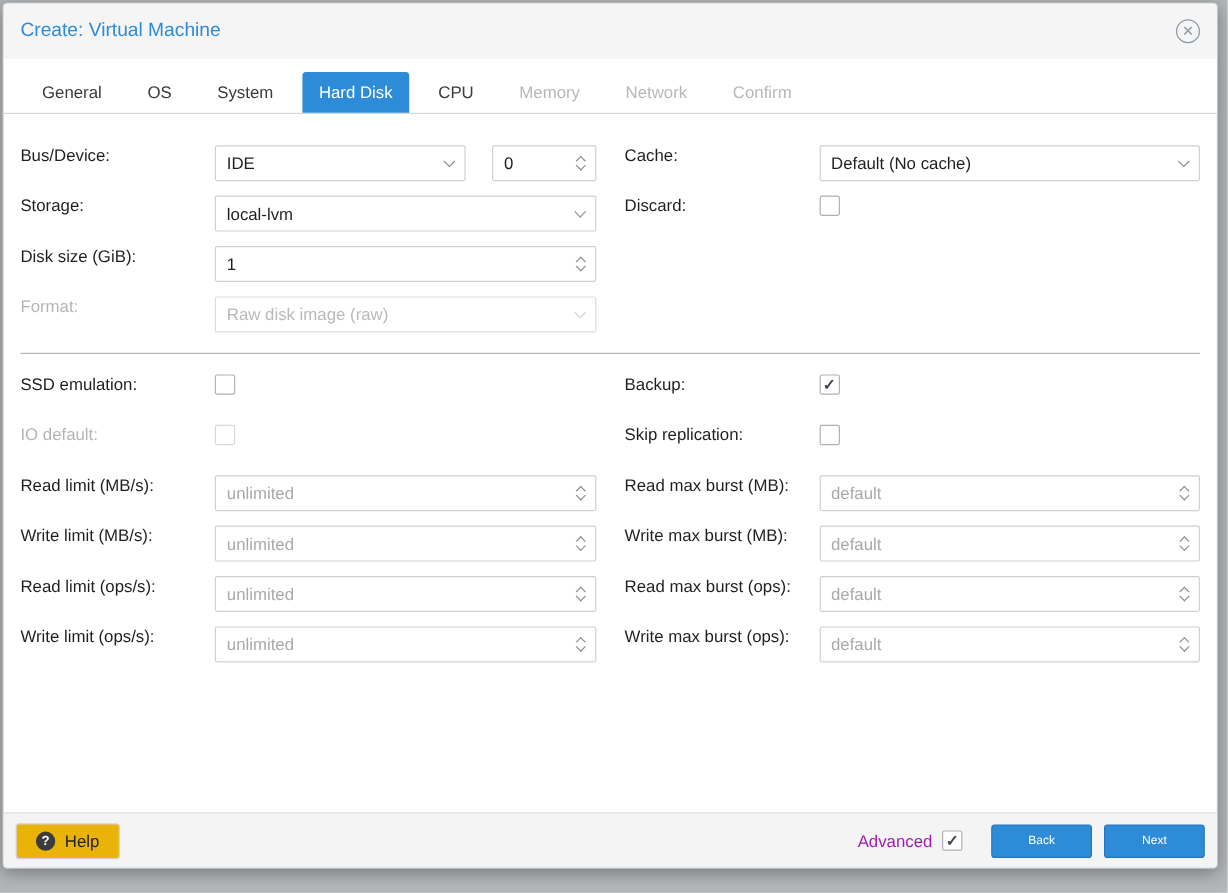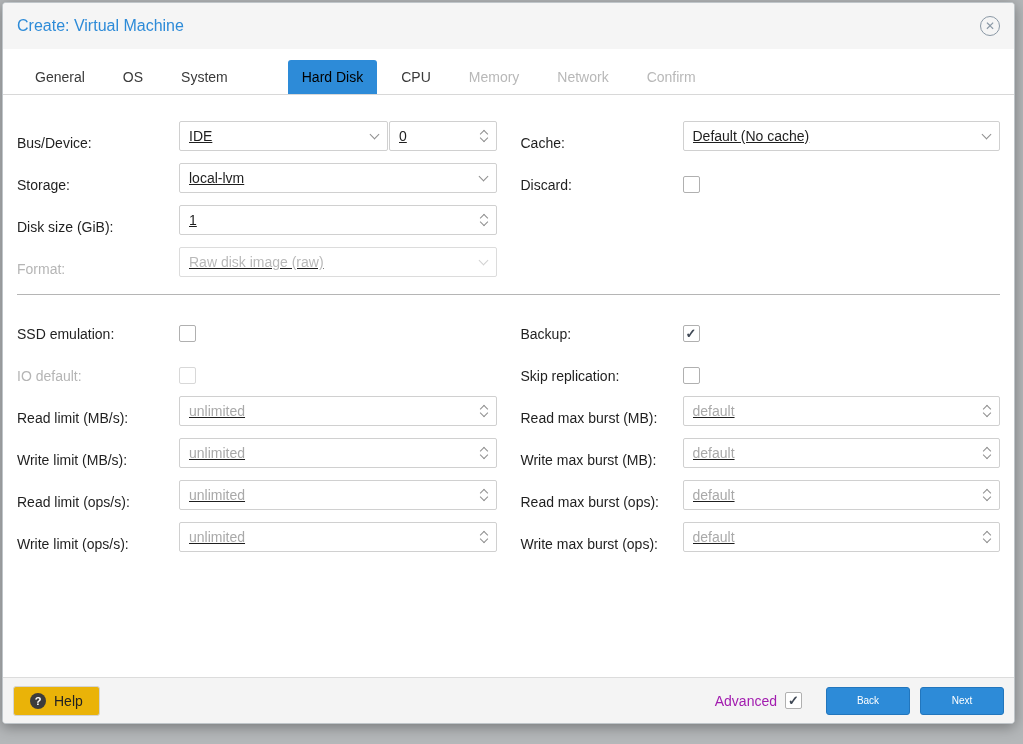--- a/index.html
+++ b/index.html
@@ -45,30 +45,30 @@
     border-bottom:1px solid #d8d8d8;
     background:#fff;
   }
   .tab {
     height:34px; line-height:34px;
     padding:0 14px; margin-right:10px;
     font-size:14px; color:#3a3a3a;
     border-radius:3px 3px 0 0;
     cursor:pointer; white-space:nowrap;
   }
-  .tab[data-state="active"] { background:var(--accent); color:#000000;margin-left:36px; }
+  .tab[data-state="active"] { background:var(--accent); color:#ffffff; }
   .tab[data-state="disabled"] { color:#b8b8b8; cursor:default; }
   
   .form { flex:1; padding:26px 14px 0 14px; overflow:hidden; }
   .columns { display:flex; gap:24px; }
   .col { flex:1; display:flex; flex-direction:column; gap:12px; min-width:0; }
-  .row { display:flex; align-items:flex-end; height:30px; }
+  .row { display:flex; align-items:flex-start; height:30px; }
   .lbl { width:162px; flex:0 0 162px; color:#1f1f1f; }
   .lbl.disabled { color:#b5b5b5; }
-  .fieldwrap { flex:1; display:flex; gap:1px; min-width:0;text-decoration:underline; }
+  .fieldwrap { flex:1; display:flex; gap:22px; min-width:0; }
   .field {
     flex:1; height:30px;
     border:1px solid #d0d0d0; border-radius:2px;
     background:#fff;
     display:flex; align-items:center;
     padding:0 9px; min-width:0;
   }
   .field .val { flex:1; overflow:hidden; white-space:nowrap; }
   .field.disabled { border-color:#dcdcdc; }
   .field.disabled .val { color:#b9b9b9; }

